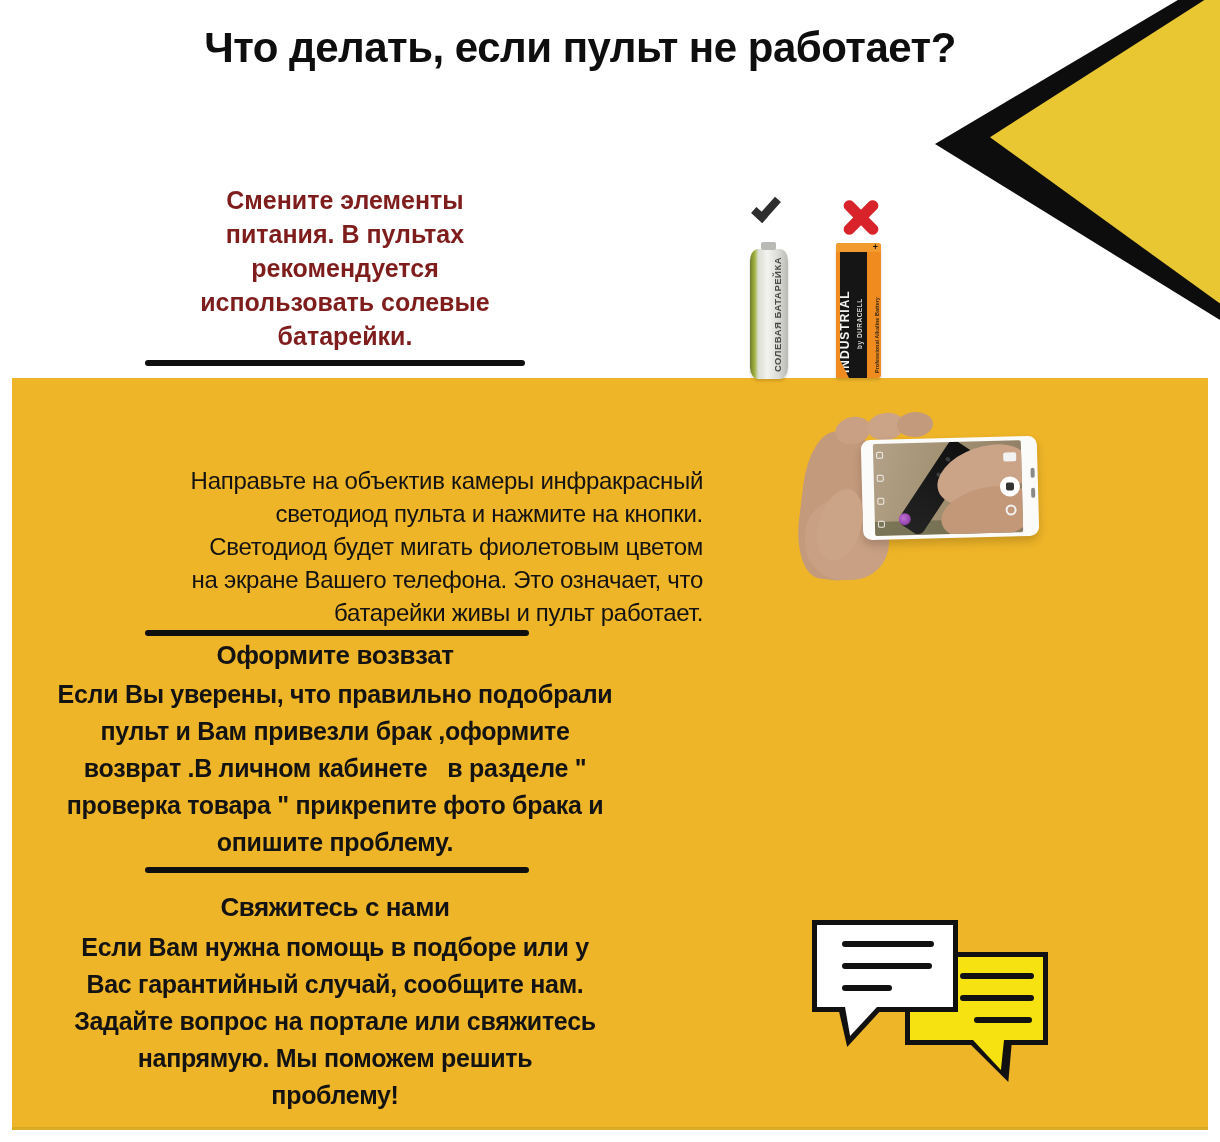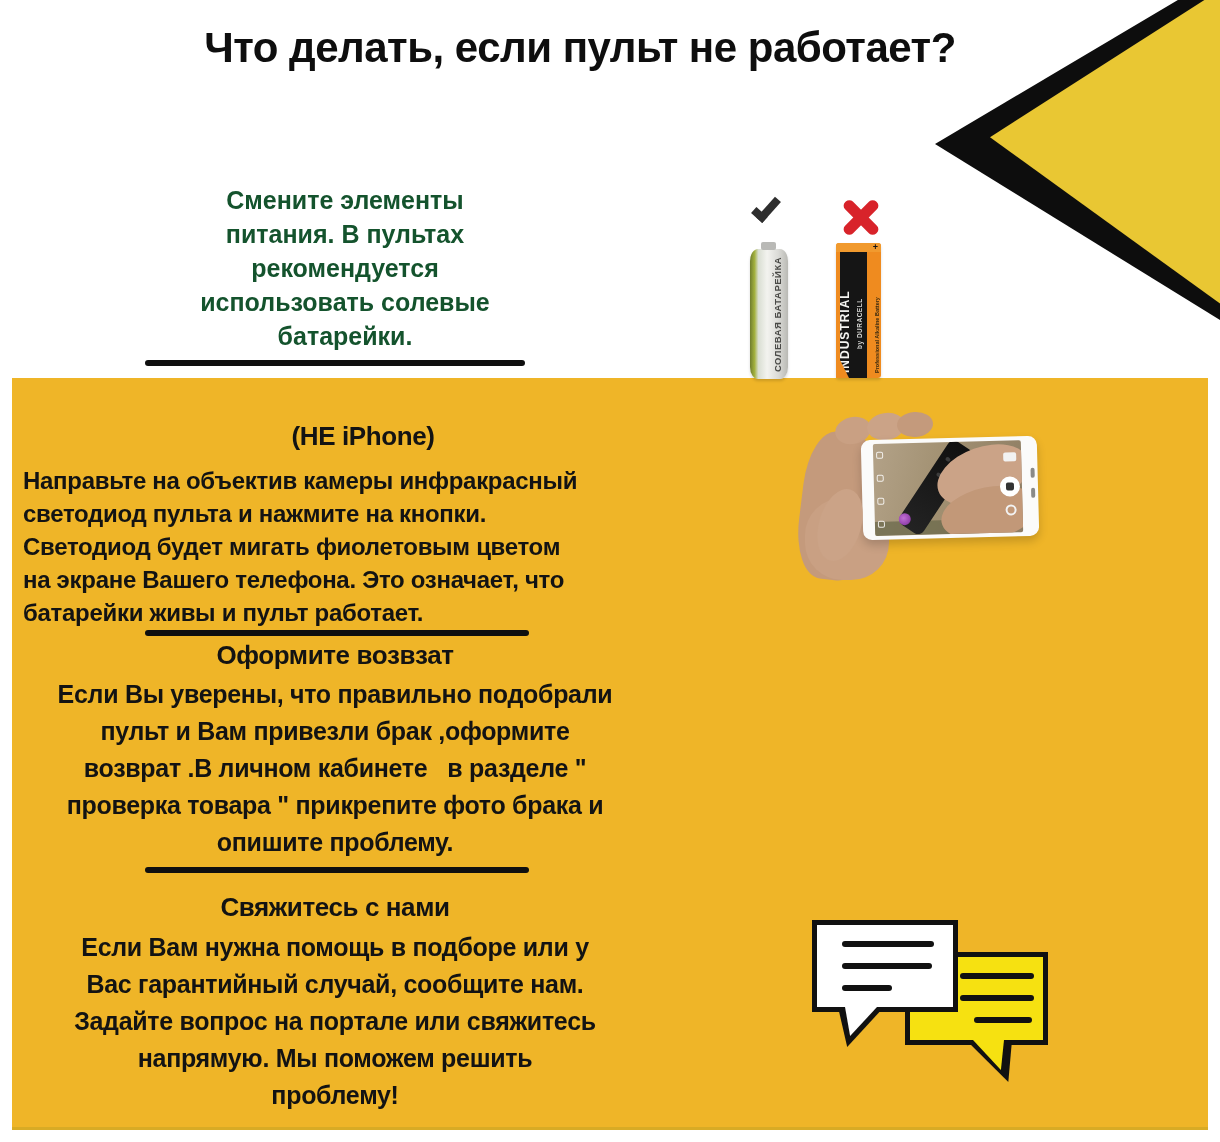--- a/index.html
+++ b/index.html
@@ -33,29 +33,29 @@
   }
 
   
   .yellow-panel {
     left:12px; top:378px; width:1196px; height:752px;
     background:#efb528;
     border-bottom:3px solid #d8ab25;
   }
 
   
-  .s1-text { left:140px; top:183px; width:410px; font-size:25px; line-height:34px; font-weight:700; text-align:center; color:#14532d; }
+  .s1-text { left:140px; top:183px; width:410px; font-size:25px; line-height:34px; font-weight:700; text-align:center; color:#7f1d1d; }
   .divider { height:6px; background:#0f0f0f; border-radius:3px; }
   .divider1 { left:145px; top:360px; width:380px; }
   .divider2 { left:145px; top:630px; width:384px; }
   .divider3 { left:145px; top:867px; width:384px; }
 
   .h2a { left:23px;  top:381px; width:680px; font-size:26px; line-height:32px; font-weight:700; text-align:center; letter-spacing:-0.4px; }
   .h2b { left:23px;  top:421px; width:680px; font-size:26px; font-weight:700; text-align:center; letter-spacing:-0.4px; }
-  .b2  { left:23px;  top:464px; width:680px; font-size:24px; line-height:33px; font-weight:700; text-align:left; letter-spacing:-0.3px; }
+  .b2  { left:23px;  top:464px; width:680px; font-size:24px; line-height:33px; font-weight:400; text-align:right; letter-spacing:-0.3px; }
 
   .h3  { left:-5px;  top:640px; width:680px; font-size:26px; font-weight:700; text-align:center; letter-spacing:-0.4px; }
   .b3  { left:-5px;  top:676px; width:680px; font-size:25px; line-height:37px; font-weight:700; text-align:center; letter-spacing:-0.3px; }
 
   .h4  { left:-5px;  top:892px; width:680px; font-size:26px; font-weight:700; text-align:center; letter-spacing:-0.4px; }
   .b4  { left:-5px;  top:929px; width:680px; font-size:25px; line-height:37px; font-weight:700; text-align:center; letter-spacing:-0.3px; }
 
   
   .check-icon { left:748px; top:192px; width:44px; height:44px; }
   .check-icon .tick {
@@ -190,21 +190,20 @@
     <div class="cap"></div>
     <div class="plus">+</div>
     <div class="brand">INDUSTRIAL</div>
     <div class="sub">by DURACELL</div>
     <div class="side">Professional Alkaline Battery</div>
     <div class="wedge"></div>
   </div>
 
   <div class="abs divider divider1"></div>
 
-  <div class="abs h2b prewrap">(НЕ iPhone)</div>
   <div class="abs b2 prewrap">Направьте на объектив камеры инфракрасный
 светодиод пульта и нажмите на кнопки.
 Светодиод будет мигать фиолетовым цветом
 на экране Вашего телефона. Это означает, что
 батарейки живы и пульт работает.</div>
 
   <div class="abs photo">
     <div class="wrist"></div>
     <div class="palm"></div>
     <div class="finger1"></div>

